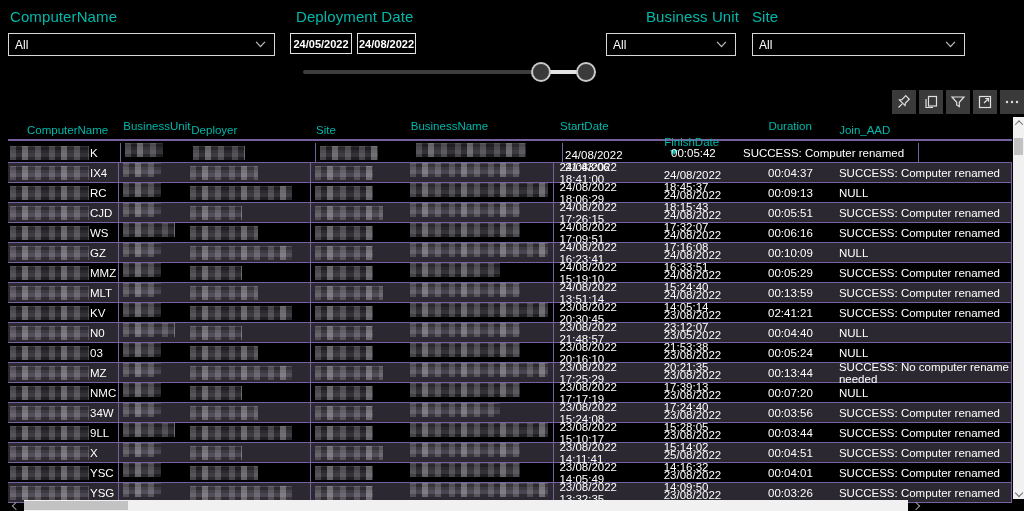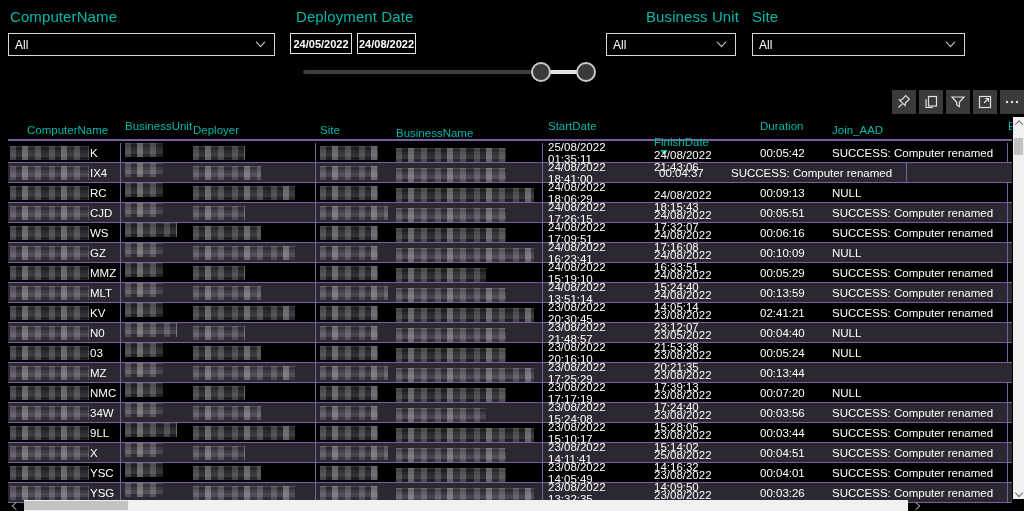--- a/index.html
+++ b/index.html
@@ -34,21 +34,21 @@
   .thead .hcell { padding-top:3px; position:relative; }
   .tbody { position:absolute; left:8px; top:143px; width:1004px; }
   .trow { display:flex; height:20px; border-bottom:1px solid #77619E; align-items:center;
           color:#FFF; font-size:11.5px; }
   .trow:nth-child(even) { background:#2C2831; }
 
   .c-computer { width:113px; display:flex; align-items:center; padding-left:2px; border-right:1px solid #77619E; height:100%; }
   .c-bu       { width:68px;  display:flex; align-items:flex-start; padding-left:4px; height:100%; }
   .c-dep      { width:127px; display:flex; align-items:center; padding-left:4px; border-right:1px solid #77619E; height:100%; }
   .c-site     { width:76px;  display:flex; align-items:center; padding-left:4px; height:100%; }
-  .c-bname    { width:151px; display:flex; align-items:flex-end; padding-left:4px; border-right:1px solid #77619E; height:100%; }
+  .c-bname    { width:151px; display:flex; align-items:flex-start; padding-left:4px; border-right:1px solid #77619E; height:100%;margin-left:20px; }
   .c-start    { width:109px; padding-left:5px; }
   .c-finish   { width:101px; padding-left:2px;margin-top:16px; }
   .c-dur      { width:73px;  padding-left:7px; }
   .c-join     { width:182px; padding-left:6px; border-right:1px solid #77619E; height:100%; display:flex; align-items:center; }
   .c-err      { flex:1; overflow:hidden; }
   .thead .c-computer { padding-left:19px; border-right:none; }
   .thead .c-dep, .thead .c-bname, .thead .c-join { border-right:none; }
 
   .sort-arrow { position:absolute; left:8px; top:17px; width:0; height:0;
                 border-left:4px solid transparent; border-right:4px solid transparent;
@@ -196,21 +196,20 @@
         </div>
       <div class="cell c-dep">
           <span class="redact rd-dep"></span>
         </div>
       <div class="cell c-site">
           <span class="redact rd-site"></span>
         </div>
       <div class="cell c-bname">
           <span class="redact rd-bname"></span>
         </div>
-      <div class="cell c-start">25/08/2022 01:35:11</div>
       <div class="cell c-finish">24/08/2022 21:43:06</div>
       <div class="cell c-dur">00:05:42</div>
       <div class="cell c-join">SUCCESS: Computer renamed</div>
       <div class="cell c-err"></div>
     </div>
 
     <div class="trow">
       <div class="cell c-computer">
         <span class="redact rd-comp"></span>
         <span class="suffix">IX4</span>
@@ -221,20 +220,21 @@
       <div class="cell c-dep">
           <span class="redact rd-dep"></span>
         </div>
       <div class="cell c-site">
           <span class="redact rd-site"></span>
         </div>
       <div class="cell c-bname">
           <span class="redact rd-bname"></span>
         </div>
       <div class="cell c-start">24/08/2022 18:41:00</div>
+      <div class="cell c-finish">24/08/2022 18:45:37</div>
       <div class="cell c-dur">00:04:37</div>
       <div class="cell c-join">SUCCESS: Computer renamed</div>
       <div class="cell c-err"></div>
     </div>
 
     <div class="trow">
       <div class="cell c-computer">
         <span class="redact rd-comp"></span>
         <span class="suffix">RC</span>
       </div>
@@ -462,20 +462,21 @@
         </div>
       <div class="cell c-site">
           <span class="redact rd-site"></span>
         </div>
       <div class="cell c-bname">
           <span class="redact rd-bname"></span>
         </div>
       <div class="cell c-start">23/08/2022 17:25:29</div>
       <div class="cell c-finish">23/08/2022 17:39:13</div>
       <div class="cell c-dur">00:13:44</div>
+      <div class="cell c-join">SUCCESS: No computer rename needed</div>
       <div class="cell c-err"></div>
     </div>
 
     <div class="trow">
       <div class="cell c-computer">
         <span class="redact rd-comp"></span>
         <span class="suffix">NMC</span>
       </div>
       <div class="cell c-bu">
           <span class="redact rd-bu"></span>

